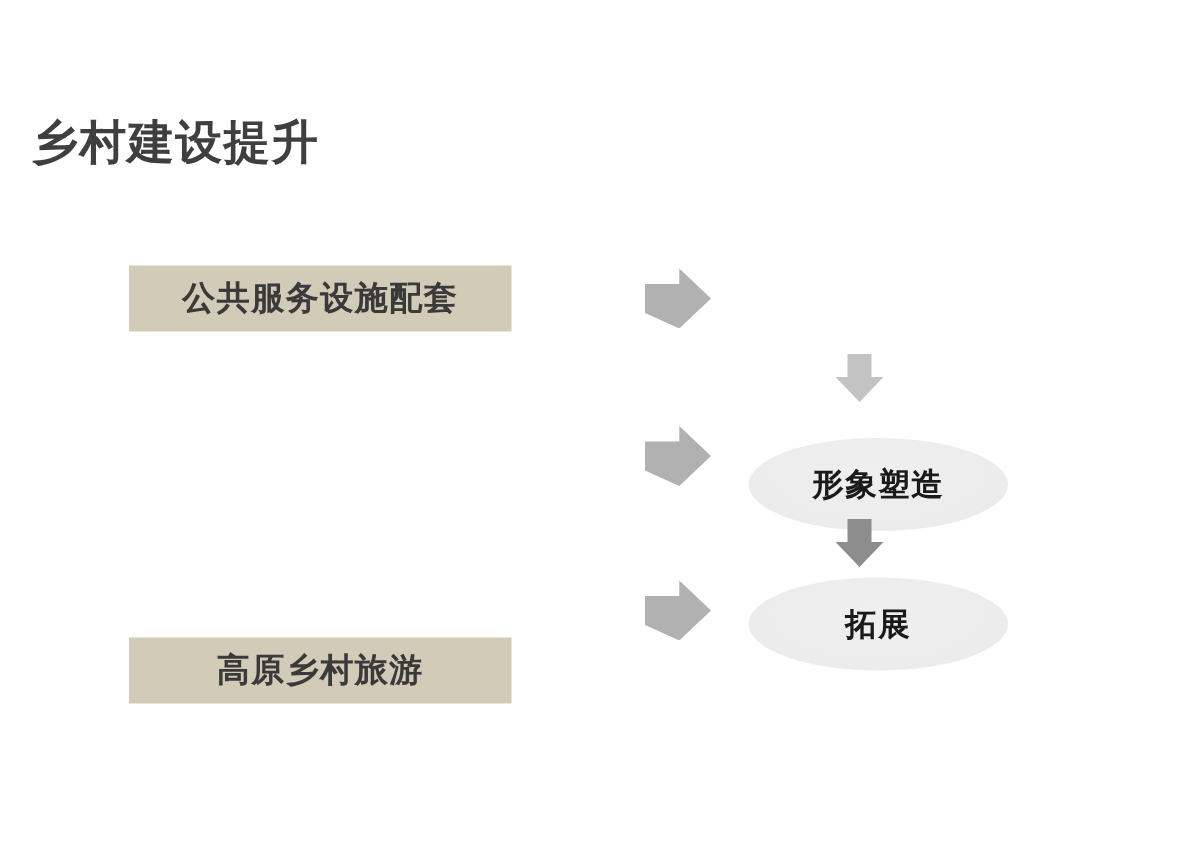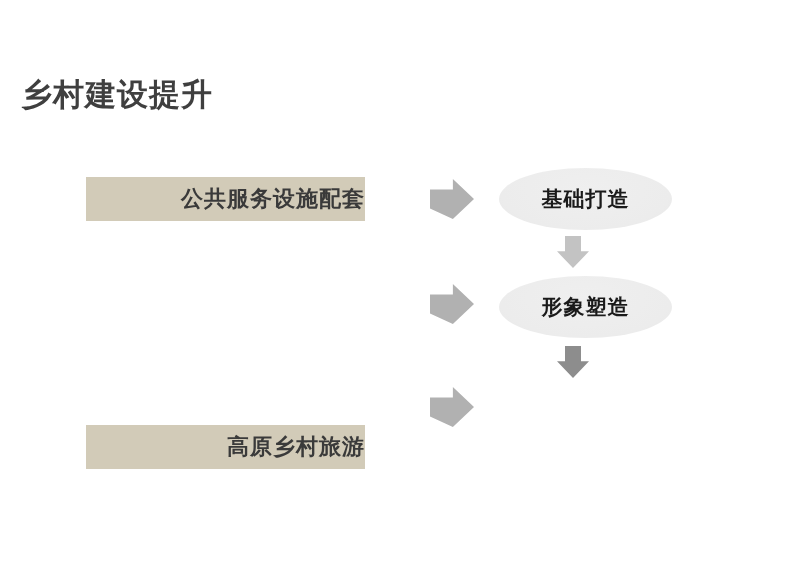--- a/index.html
+++ b/index.html
@@ -31,26 +31,26 @@
     left: 21px;
     top: 74px;
     font-size: 31px;
     font-weight: bold;
     letter-spacing: 1px;
     color: var(--title-text);
   }
   .bar {
     position: absolute;
     left: 86px;
-    width: 279px;
+    width: 255px;
     height: 44px;
     background: var(--bar-fill);
     display: flex;
     align-items: center;
-    justify-content: flex-end;
+    justify-content: center;
   }
   .bar span {
     font-size: 22px;
     font-weight: bold;
     color: var(--bar-text);
     letter-spacing: 1px;
   }
   .bar-1 { top: 177px; }
   .bar-2 { top: 283px; }
   .bar-3 { top: 385px; margin-top: 40px; }
@@ -78,21 +78,21 @@
     align-items: center;
     justify-content: center;
   }
   .ellipse span {
     font-size: 21px;
     font-weight: bold;
     color: var(--ellipse-text);
     letter-spacing: 1px;
   }
   .ellipse-1 { top: 168px; }
-  .ellipse-2 { top: 276px; }
+  .ellipse-2 { top: 292px; }
   .ellipse-3 { top: 385px; }
 
   .down-arrow {
     position: absolute;
     left: 557px;
     width: 32px;
     height: 32px;
     clip-path: polygon(25% 0, 75% 0, 75% 48%, 100% 48%, 50% 100%, 0 48%, 25% 48%);
   }
   .down-arrow-1 { top: 236px; background: var(--down-arrow-light); }
@@ -102,31 +102,31 @@
 <body>
 
 <div class="slide">
 
   <h1 class="title">乡村建设提升</h1>
 
   <div class="bar bar-1">
     <span>公共服务设施配套</span>
   </div>
   <div class="right-arrow right-arrow-1"></div>
-  <div class="ellipse ellipse-1">
-    <span>基础打造</span>
-  </div>
 
   <div class="down-arrow down-arrow-1"></div>
 
   <div class="right-arrow right-arrow-2"></div>
   <div class="ellipse ellipse-2">
     <span>形象塑造</span>
   </div>
 
   <div class="down-arrow down-arrow-2"></div>
 
   <div class="bar bar-3">
     <span>高原乡村旅游</span>
   </div>
   <div class="right-arrow right-arrow-3"></div>
+  <div class="ellipse ellipse-3">
+    <span>拓展</span>
+  </div>
 
 </div>
 
 </body></html>

